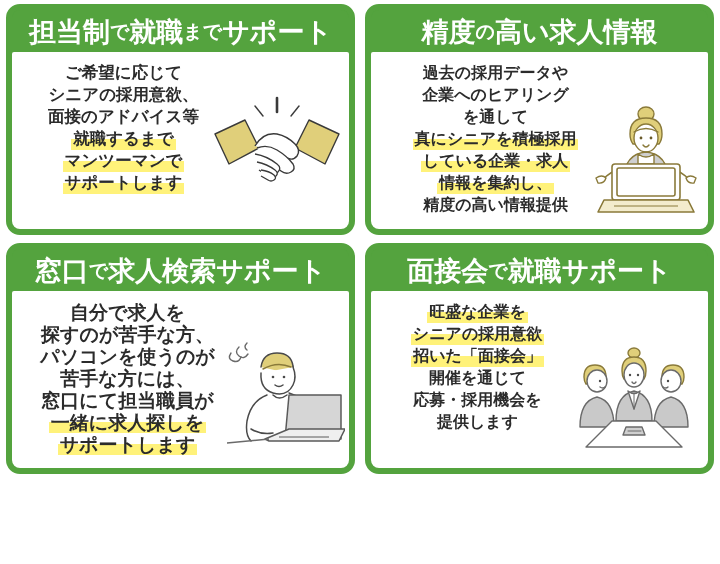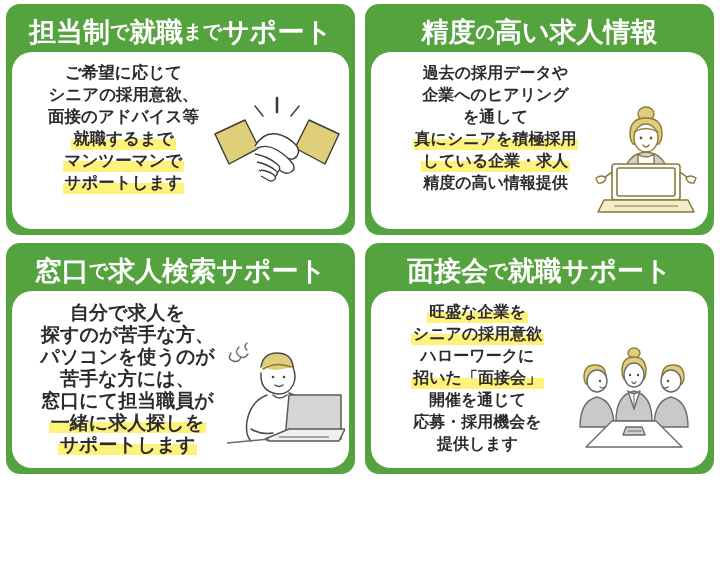--- a/index.html
+++ b/index.html
@@ -39,21 +39,21 @@
     color:#ffffff;
     font-weight:bold;
     letter-spacing:0px;
     white-space:nowrap;
   }
   .card-header .big{font-size:27px;line-height:27px;}
   .card-header .sm{font-size:19px;line-height:27px;}
   .card-body{
     flex:1 1 auto;
     background:#ffffff;
-    border-radius:20px;
+    border-radius:2px;
     position:relative;
     display:flex;
     align-items:stretch;
     overflow:hidden;
   }
   .text-col{
     flex:1 1 auto;
     display:flex;
     flex-direction:column;
     align-items:center;
@@ -141,20 +141,21 @@
         <span class="sm">の</span>
         <span class="big">高い求人情報</span>
     </div>
     <div class="card-body">
       <div class="text-col">
         <div class="line">過去の採用データや</div>
         <div class="line">企業へのヒアリング</div>
         <div class="line">を通して</div>
         <div class="line hl">真にシニアを積極採用</div>
         <div class="line hl">している企業・求人</div>
+        <div class="line hl">情報を集約し、</div>
         <div class="line">精度の高い情報提供</div>
       </div>
       <svg class="art art-pc-woman" viewBox="0 0 104 118">
         <g stroke="#8a7a3a" stroke-width="1.4" fill="none" stroke-linecap="round" stroke-linejoin="round">
           <ellipse cx="52" cy="14" rx="8" ry="7" fill="#e0cf7a"></ellipse>
           <path d="M36 34 q0 -16 16 -16 q16 0 16 16 q0 6 -3 10 l-26 0 q-3 -4 -3 -10 z" fill="#e0cf7a"></path>
           <ellipse cx="52" cy="38" rx="12" ry="14" fill="#ffffff"></ellipse>
           <path d="M40 32 q12 -7 24 0"></path>
           <circle cx="47" cy="38" r="1.4" fill="#6a5a2a" stroke="none"></circle>
           <circle cx="57" cy="38" r="1.4" fill="#6a5a2a" stroke="none"></circle>
@@ -223,21 +224,20 @@
   <div class="card card-4" style="--green: #54a33e;">
     <div class="card-header">
       <span class="big">面接会</span>
         <span class="sm">で</span>
         <span class="big">就職サポート</span>
     </div>
     <div class="card-body">
       <div class="text-col">
         <div class="line hl">旺盛な企業を</div>
         <div class="line hl">シニアの採用意欲</div>
-        <div class="line">ハローワークに</div>
         <div class="line hl">招いた「面接会」</div>
         <div class="line">開催を通じて</div>
         <div class="line">応募・採用機会を</div>
         <div class="line">提供します</div>
       </div>
       <svg class="art art-interview" viewBox="0 0 140 112">
         <g stroke="#6a6a6a" stroke-width="1.4" fill="none" stroke-linejoin="round" stroke-linecap="round">
 
           <ellipse cx="70" cy="10" rx="6" ry="5" fill="#e0cf7a" stroke="#8a7a3a"></ellipse>
           <path d="M58 28 q0 -14 12 -14 q12 0 12 14 q0 5 -2 8 l-20 0 q-2 -3 -2 -8 z" fill="#e0cf7a" stroke="#8a7a3a"></path>

